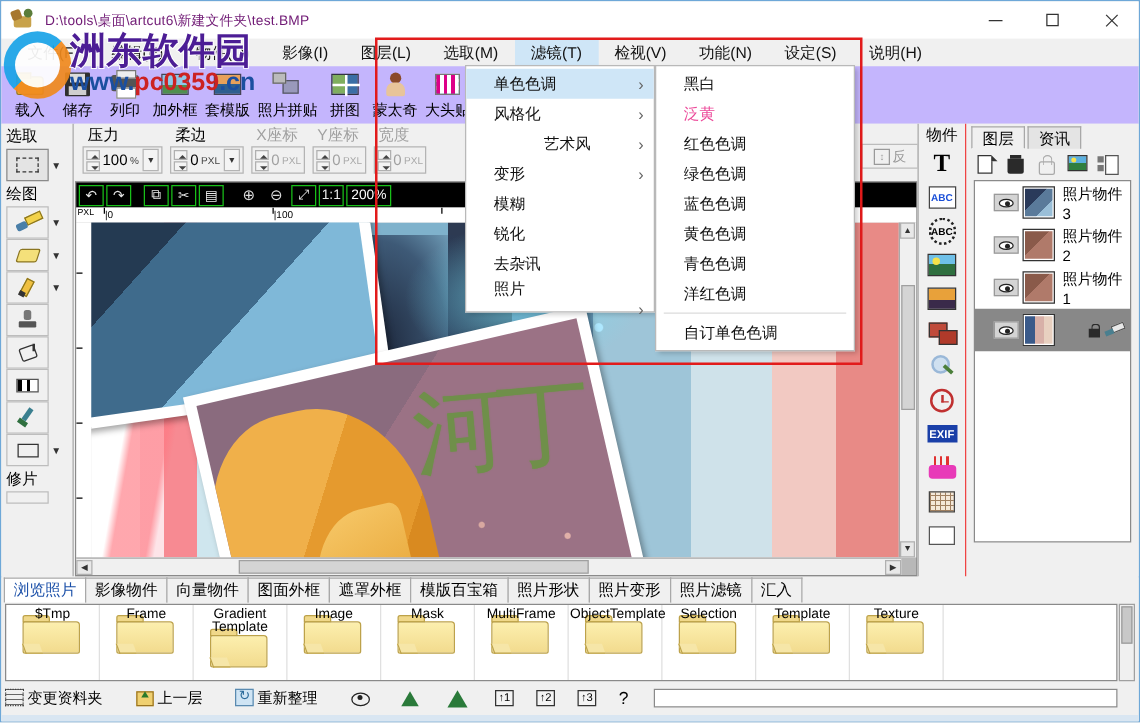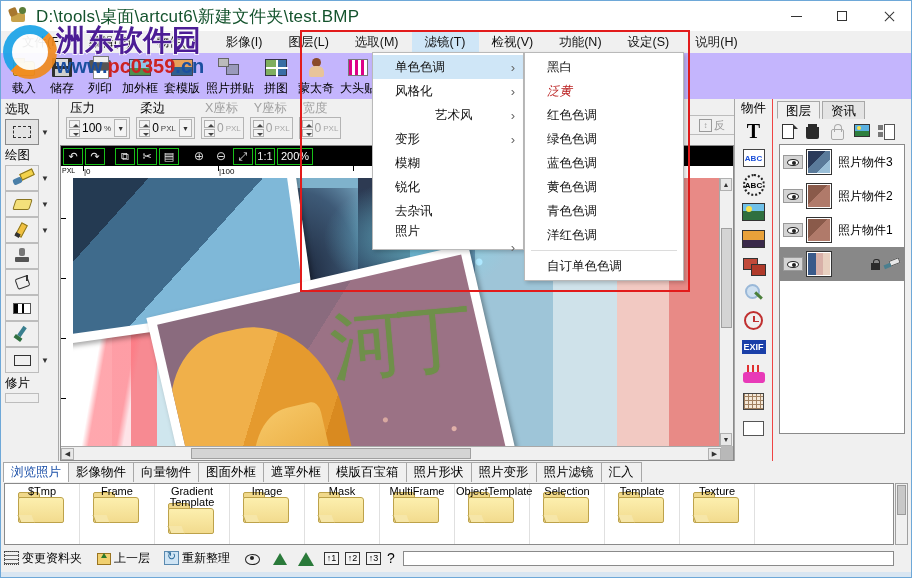--- a/index.html
+++ b/index.html
@@ -26,21 +26,21 @@
     display:flex; align-items:center;
   }
   .title-icon {
     width:22px; height:22px; margin-left:7px; margin-right:6px;
     position:relative; flex:none;
   }
   .title-icon .b1{position:absolute;left:3px;top:8px;width:14px;height:9px;background:#c8a24a;border-radius:2px;}
   .title-icon .b2{position:absolute;left:1px;top:3px;width:8px;height:8px;background:#a7772f;transform:rotate(-20deg);border-radius:2px;}
   .title-icon .b3{position:absolute;left:11px;top:2px;width:7px;height:7px;background:#5b7d3a;border-radius:50%;}
   .title-text {
-    font-size:17px; color:#14532d; letter-spacing:0.2px;
+    font-size:11px; color:#701a75; letter-spacing:0.2px;
     white-space:nowrap;
   }
   .winbtns { position:absolute; right:0; top:0; height:30px; display:flex; }
   .winbtn {
     width:46px; height:30px; display:flex; align-items:center; justify-content:center;
     color:#333; font-size:13px;
   }
   .glyph-min { width:11px; height:1px; background:#333; }
   .glyph-max { width:10px; height:10px; border:1px solid #333; }
   .glyph-close { position:relative; width:11px; height:11px; }
@@ -354,21 +354,21 @@
   .i-lock:before{content:"";position:absolute;left:1px;top:5px;width:11px;height:9px;border:1.5px solid #555;border-radius:2px;}
   .i-lock:after{content:"";position:absolute;left:3.5px;top:0px;width:6px;height:7px;border:1.5px solid #555;border-bottom:none;border-radius:4px 4px 0 0;}
   .i-pic{width:16px;height:13px;border:1px solid #333;background:linear-gradient(#5ab0e0 0 50%,#2f7f3f 50% 100%);position:relative;}
   .i-pic:after{content:"";position:absolute;left:2px;top:1px;width:4px;height:4px;border-radius:50%;background:#f7e24a;}
   .i-dup{position:relative;width:15px;height:15px;}
   .i-dup:before{content:"";position:absolute;left:0;top:1px;width:5px;height:5px;background:#777;box-shadow:0 7px 0 #777;}
   .i-dup:after{content:"";position:absolute;left:6px;top:0;width:9px;height:14px;border:1px solid #555;background:#fff;}
   .layers {
     margin:0 6px; height:290px; background:#fff; border:1px solid #8a8a8a; position:relative;
   }
-  .layer-row { display:flex; align-items:center; height:34px; padding-left:3px; }
+  .layer-row { display:flex; align-items:center; height:34px; padding-left:15px; }
   .layer-row.sel { background:#888888; }
   .eye {
     width:20px; height:14px; background:#d4d4d4; border:1px solid #9a9a9a;
     display:flex; align-items:center; justify-content:center; flex:none; margin-right:3px;
   }
   .eye .pupil { width:12px;height:7px;border:1.5px solid #222;border-radius:50%;background:#fff;position:relative;}
   .eye .pupil:after{content:"";position:absolute;left:3.5px;top:1px;width:4px;height:4px;border-radius:50%;background:#222;}
   .thumb-box { width:26px; height:26px; border:1px solid #333; flex:none; margin-right:6px; background:#fff; padding:1px; }
   .thumb-in { width:100%; height:100%; }
   .t1 { background:linear-gradient(135deg,#2a3a5a 0 40%,#5a7a9a 40% 70%,#9abfd8 70% 100%); }
@@ -406,21 +406,21 @@
   .f-ico {
     width:52px; height:38px; position:relative; margin-top:-9px;
   }
   .f-ico .tab { position:absolute; left:2px; top:4px; width:22px; height:6px; background:#f0d88a; border:1px solid #bda24a; border-radius:2px 3px 0 0;}
   .f-ico .body { position:absolute; left:2px; top:9px; width:46px; height:26px; background:linear-gradient(#fceFAE,#f2db8e); border:1px solid #bda24a; border-radius:2px 3px 2px 2px; }
   .f-ico .fold { position:absolute; left:3px; top:27px; width:14px; height:8px; background:#f6e6a8; border-left:1px solid #bda24a; border-bottom:1px solid #bda24a; transform:skewX(20deg); }
   .fscroll { position:absolute; right:3px; top:21px; width:13px; height:62px; background:#f0f0f0; border:1px solid #a0a0a0; }
   .fscroll .th { position:absolute; left:1px; top:1px; width:9px; height:30px; background:#c8c8c8; border:1px solid #9a9a9a; }
   .bbar {
     position:absolute; left:3px; top:86px; width:890px; height:20px;
-    display:flex; align-items:center; gap:0px; font-size:12px;
+    display:flex; align-items:center; gap:12px; font-size:12px;
   }
   .bb-item { display:flex; align-items:center; gap:3px; margin-right:14px; white-space:nowrap; }
   .bb-ico { width:15px; height:14px; position:relative; flex:none; }
   .bi-folders{background:repeating-linear-gradient(0deg,#666 0 1px,transparent 1px 4px);border:1px dotted #444;}
   .bi-up{position:relative;}
   .bi-up:before{content:"";position:absolute;left:1px;top:2px;width:12px;height:10px;background:#f0d070;border:1px solid #9a7420;}
   .bi-up:after{content:"";position:absolute;left:5px;top:2px;border-left:3px solid transparent;border-right:3px solid transparent;border-bottom:5px solid #2a7a2a;}
   .bi-refresh{background:#cfe4f4;border:1px solid #5a8ab0;position:relative;}
   .bi-refresh:after{content:"↻";position:absolute;left:2px;top:-2px;font-size:11px;color:#2a6a9a;}
   .bi-eye{width:16px;height:11px;}
@@ -897,21 +897,21 @@
         <span>去杂讯</span>
       </div>
       <div style="display: flex; height: 24px; padding: 0px 8px 0px 22px; font-size: 12.5px; color: rgb(17, 17, 17); flex-direction: column;">
         <span>照片</span>
         <span style="margin-left: auto; color: rgb(102, 102, 102); font-size: 13px;">›</span>
       </div>
     </div>
 
   <div style="position:absolute;left:523px;top:51px;width:160px;background:#fff;border:1px solid #b9b9b9;box-shadow:2px 2px 4px rgba(0,0,0,.2);z-index:51;padding:2px 0;" id="submenu">
       <div style="height: 24px; line-height: 24px; padding: 0px 8px 0px 22px; font-size: 12.5px; color: rgb(17, 17, 17);">黑白</div>
-      <div style="height: 24px; line-height: 24px; padding: 0px 8px 0px 22px; font-size: 12.5px; color: #b91c1c; font-style: italic;">泛黄</div>
+      <div style="height: 24px; line-height: 24px; padding: 0px 8px 0px 22px; font-size: 12.5px; color: #ec4899;">泛黄</div>
       <div style="height: 24px; line-height: 24px; padding: 0px 8px 0px 22px; font-size: 12.5px; color: rgb(17, 17, 17);">红色色调</div>
       <div style="height: 24px; line-height: 24px; padding: 0px 8px 0px 22px; font-size: 12.5px; color: rgb(17, 17, 17);">绿色色调</div>
       <div style="height: 24px; line-height: 24px; padding: 0px 8px 0px 22px; font-size: 12.5px; color: rgb(17, 17, 17);">蓝色色调</div>
       <div style="height: 24px; line-height: 24px; padding: 0px 8px 0px 22px; font-size: 12.5px; color: rgb(17, 17, 17);">黄色色调</div>
       <div style="height: 24px; line-height: 24px; padding: 0px 8px 0px 22px; font-size: 12.5px; color: rgb(17, 17, 17);">青色色调</div>
       <div style="height: 24px; line-height: 24px; padding: 0px 8px 0px 22px; font-size: 12.5px; color: rgb(17, 17, 17);">洋红色调</div>
       <div style="height: 1px; background: rgb(220, 220, 220); margin: 3px 6px;"></div>
       <div style="height: 24px; line-height: 24px; padding: 0px 8px 0px 22px; font-size: 12.5px; color: rgb(17, 17, 17);">自订单色色调</div>
     </div>
 

